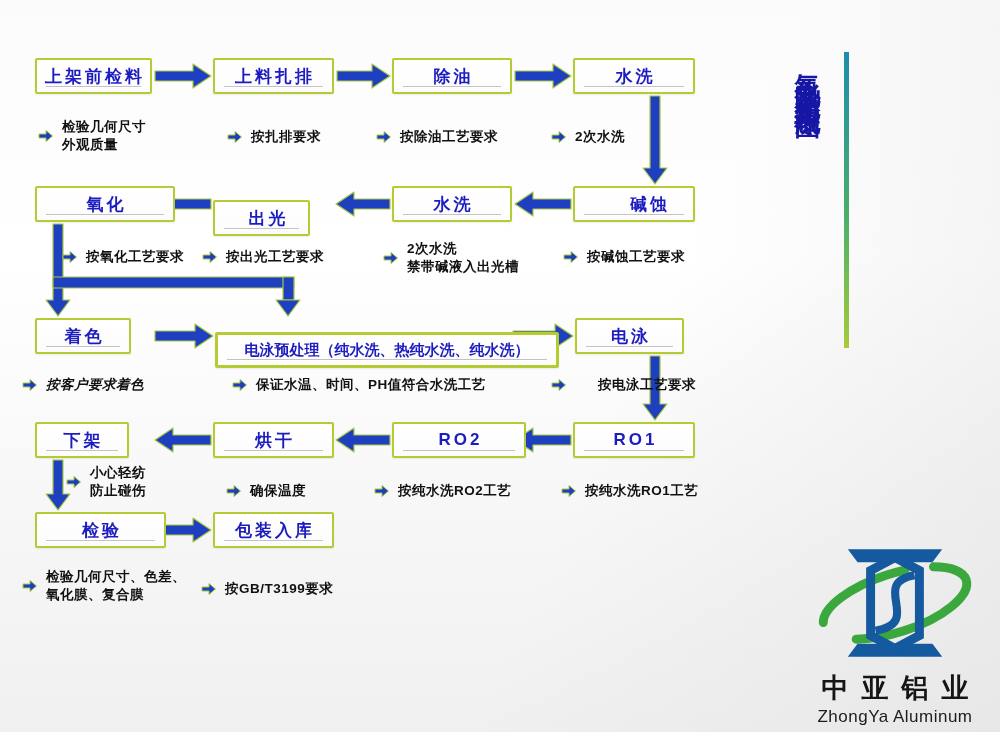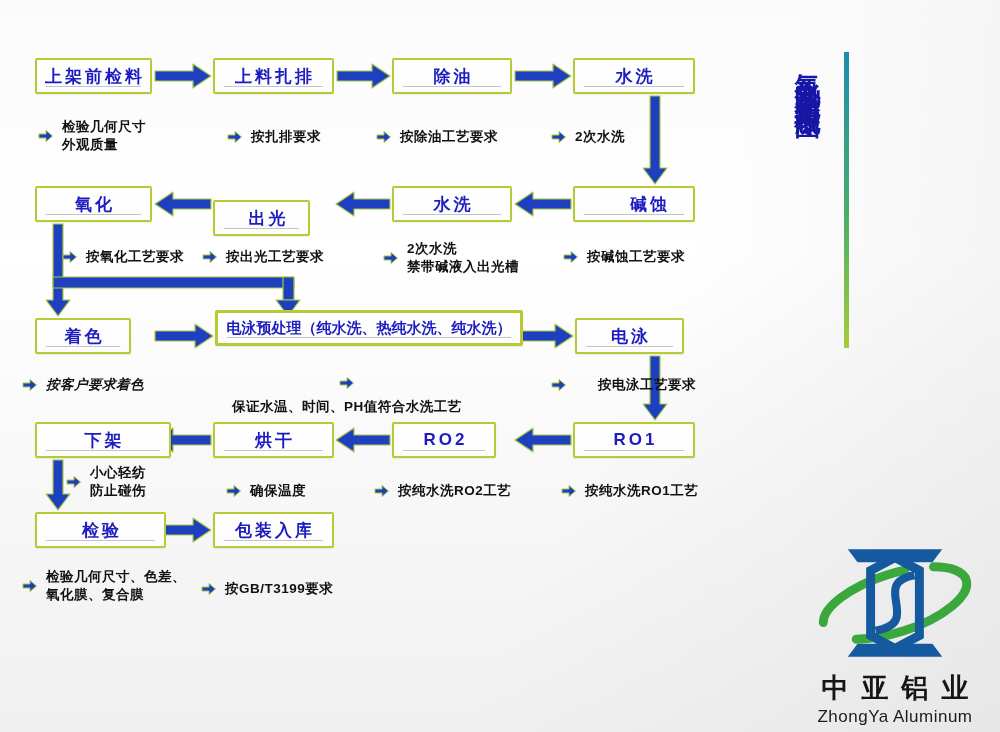--- a/index.html
+++ b/index.html
@@ -118,50 +118,50 @@
   <div class="fbox" style="left:213px;top:58px;width:121px;">
       <span>上料扎排</span>
     </div>
   <div class="fbox" style="left:392px;top:58px;width:120px;">
       <span>除油</span>
     </div>
   <div class="fbox" style="left:573px;top:58px;width:122px;">
       <span>水洗</span>
     </div>
 
-  <div class="fbox" style="left:35px;top:186px;width:117px;">
+  <div class="fbox" style="left:35px;top:186px;width:140px;">
       <span>氧化</span>
     </div>
   <div class="fbox" style="left:213px;top:200px;width:97px;padding-left:11px;">
       <span>出光</span>
     </div>
   <div class="fbox" style="left:392px;top:186px;width:120px;">
       <span>水洗</span>
     </div>
   <div class="fbox" style="left:573px;top:186px;width:122px;padding-left:29px;">
       <span>碱蚀</span>
     </div>
 
   <div class="fbox" style="left:35px;top:318px;width:96px;">
       <span>着色</span>
     </div>
-  <div class="fbox wide" style="left:215px;top:310px;width:308px;text-align:right;">
+  <div class="fbox wide" style="left:215px;top:332px;width:344px;text-align:right;">
       <span>电泳预处理（纯水洗、热纯水洗、纯水洗）</span>
     </div>
   <div class="fbox" style="left:575px;top:318px;width:109px;">
       <span>电泳</span>
     </div>
 
-  <div class="fbox" style="left:35px;top:422px;width:136px;text-align:right;">
+  <div class="fbox" style="left:35px;top:422px;width:94px;text-align:right;">
       <span>下架</span>
     </div>
   <div class="fbox" style="left:213px;top:422px;width:121px;">
       <span>烘干</span>
     </div>
-  <div class="fbox" style="left:392px;top:422px;width:104px;">
+  <div class="fbox" style="left:392px;top:422px;width:134px;">
       <span>RO2</span>
     </div>
   <div class="fbox" style="left:573px;top:422px;width:122px;">
       <span>RO1</span>
     </div>
 
   <div class="fbox" style="left:35px;top:512px;width:131px;">
       <span>检验</span>
     </div>
   <div class="fbox" style="left:213px;top:512px;width:121px;">
@@ -217,21 +217,21 @@
       </svg>
     <div><span>按碱蚀工艺要求</span></div>
   </div>
 
   <div class="note" style="left:22px;top:376px;font-style:italic;">
     <svg class="bullet" width="16" height="14" viewBox="0 0 16 14">
         <polygon points="1,5 8,5 8,1.5 14.5,7 8,12.5 8,9 1,9"></polygon>
       </svg>
     <div><span>按客户要求着色</span></div>
   </div>
-  <div class="note" style="left:232px;top:376px;flex-direction:column;">
+  <div class="note" style="left:232px;top:376px;">
     <svg class="bullet" width="16" height="14" viewBox="0 0 16 14">
         <polygon points="1,5 8,5 8,1.5 14.5,7 8,12.5 8,9 1,9"></polygon>
       </svg>
     <div><span>保证水温、时间、PH值符合水洗工艺</span></div>
   </div>
   <div class="note" style="left:551px;top:376px;gap:31px;">
     <svg class="bullet" width="16" height="14" viewBox="0 0 16 14">
         <polygon points="1,5 8,5 8,1.5 14.5,7 8,12.5 8,9 1,9"></polygon>
       </svg>
     <div><span>按电泳工艺要求</span></div>

